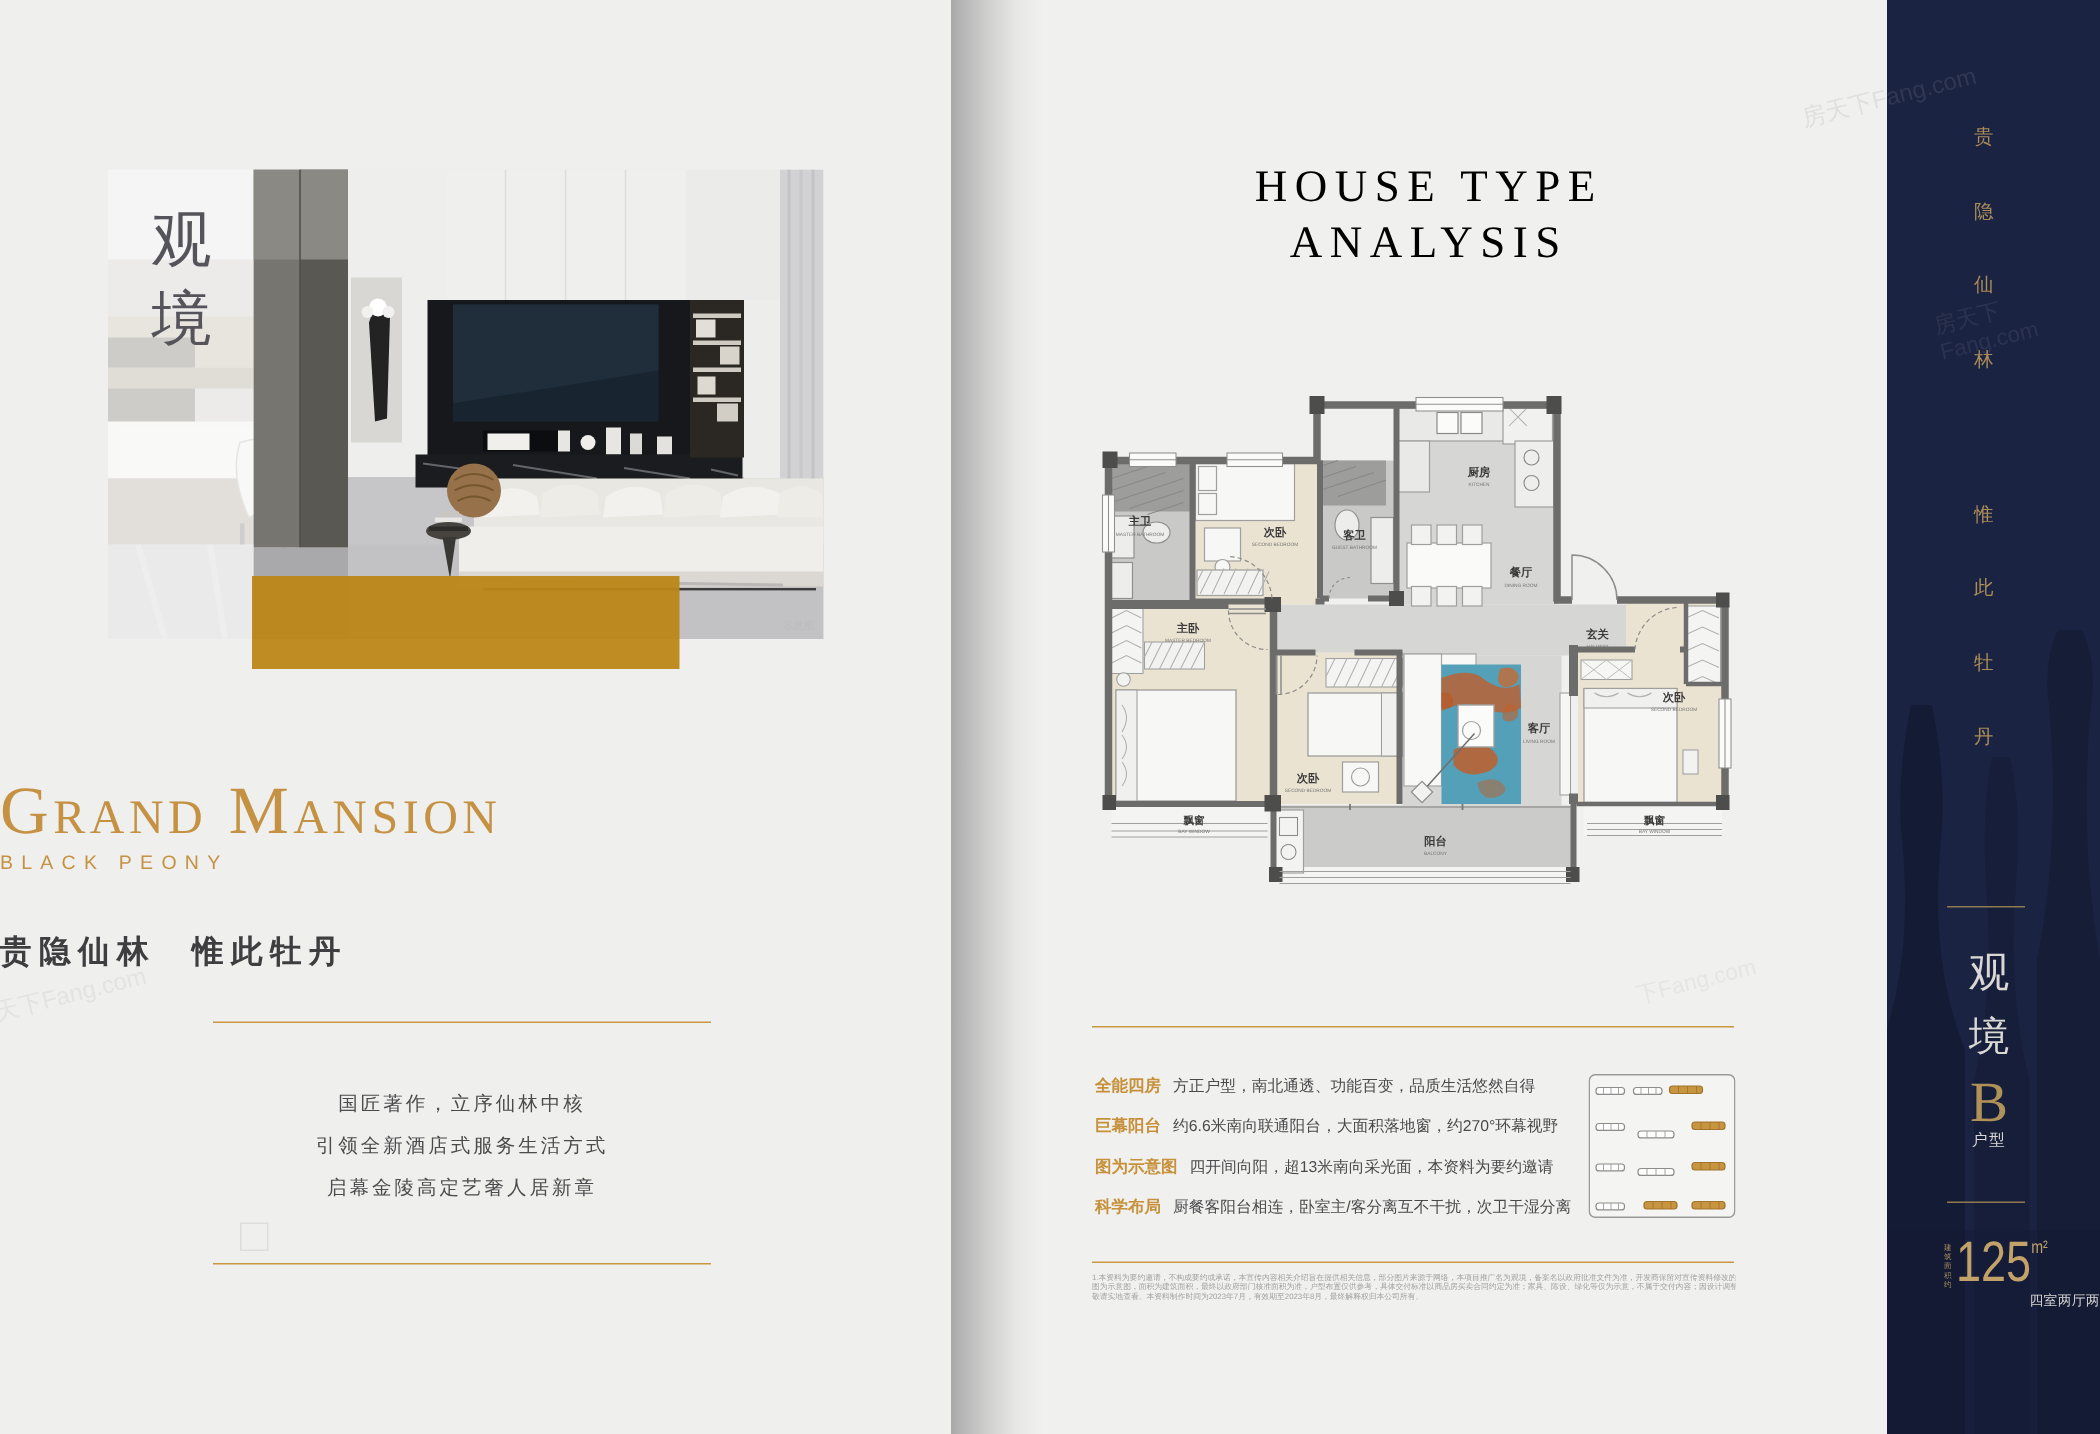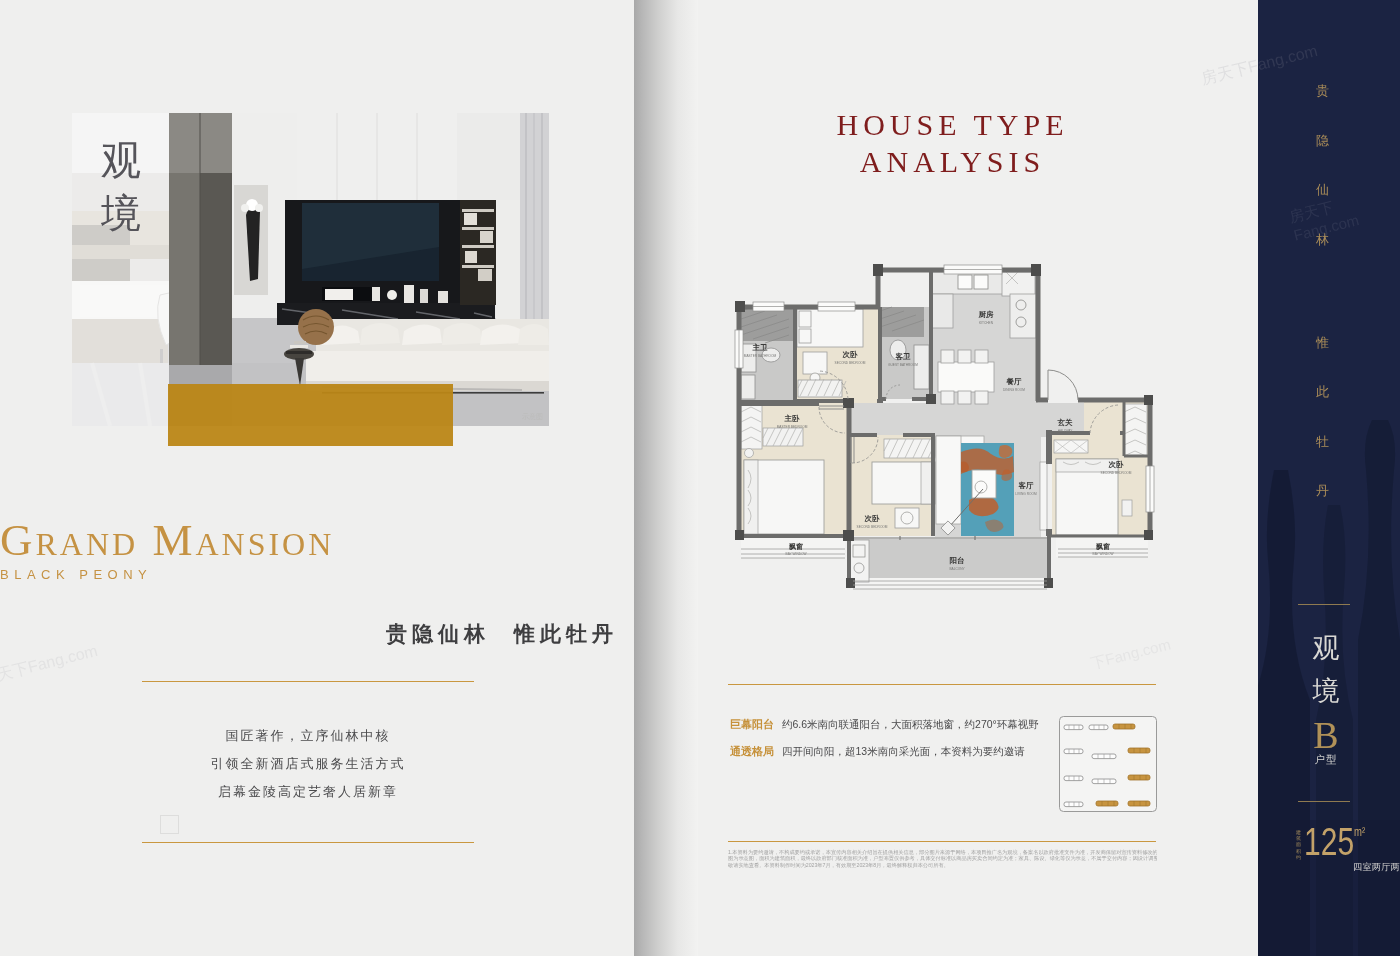--- a/index.html
+++ b/index.html
@@ -129,39 +129,39 @@
 <div class="abs" style="left:101px;top:134px;width:48px;color:#55545a;font-size:40px;line-height:53px;letter-spacing:0;">观<br>境</div>
 
 <div class="abs" style="left:168px;top:384px;width:285px;height:62px;background:rgba(186,134,22,0.95);"></div>
 
 <div class="abs" style="left:0px;top:514px;width:620px;color:#c59243;font-family:'Liberation Serif',serif;">
   <span style="font-size:45px;letter-spacing:3px;">G<span style="font-size:32px;">RAND</span> M<span style="font-size:32px;">ANSION</span></span>
 </div>
 
 <div class="abs" style="left:0px;top:567px;width:622px;text-align:left;color:#c59243;font-size:13px;letter-spacing:5.5px;">BLACK PEONY</div>
 
-<div class="abs" style="left:0px;top:620px;width:618px;text-align:right;color:#3e3e40;font-size:21px;font-weight:bold;letter-spacing:5px;">贵隐仙林<span style="display:inline-block;width:24px;"></span>惟此牡丹</div>
+<div class="abs" style="left:0px;top:620px;width:618px;text-align:left;color:#3e3e40;font-size:21px;font-weight:bold;letter-spacing:5px;">贵隐仙林<span style="display:inline-block;width:24px;"></span>惟此牡丹</div>
 
 <div class="abs" style="left:142px;top:681px;width:332px;height:1px;background:#c9973f;"></div>
 
 <div class="abs" style="left:0px;top:722px;width:616px;text-align:center;color:#4b4b4d;font-size:13px;line-height:28px;letter-spacing:2px;">
 国匠著作，立序仙林中核<br>
 引领全新酒店式服务生活方式<br>
 启幕金陵高定艺奢人居新章
 </div>
 
 <div class="abs" style="left:160px;top:815px;width:17px;height:17px;border:1px solid rgba(120,120,120,0.15);"></div>
 
 <div class="abs" style="left:142px;top:842px;width:332px;height:1px;background:#c9973f;"></div>
 
 <div class="abs" style="left:634px;top:0;width:64px;height:956px;background:linear-gradient(to right,#a8a8a8 0%,#b6b6b6 12%,#cfcfce 38%,#e7e7e6 68%,#f2f2f1 100%);"></div>
 
 <div class="abs" style="left:698px;top:0;width:560px;height:956px;background:#f0f0ef;"></div>
 
-<div class="abs" style="left:700px;top:106px;width:505px;text-align:center;color:#7f1d1d;font-family:'Liberation Serif',serif;font-size:30px;letter-spacing:5px;line-height:37px;">HOUSE TYPE<br>ANALYSIS</div>
+<div class="abs" style="left:700px;top:106px;width:505px;text-align:center;color:#000000;font-family:'Liberation Serif',serif;font-size:30px;letter-spacing:5px;line-height:37px;">HOUSE TYPE<br>ANALYSIS</div>
 
 <div class="abs" id="floorplan" style="left:733px;top:254px;width:426px;height:342px;">
 <svg width="426" height="342" viewBox="733 254 426 342" font-family="Liberation Sans, sans-serif">
 
   <rect x="931" y="270" width="107" height="133" fill="#d6d6d5"></rect>
 
   <rect x="845" y="403" width="307" height="34" fill="#d6d6d5"></rect>
 
   <rect x="935" y="437" width="106" height="100" fill="#d6d6d5"></rect>
 
@@ -454,22 +454,24 @@
 
     <text x="957" y="563" font-size="7.5" font-weight="bold">阳台</text>
     <text x="957" y="570" font-size="3.2" fill="#777775">BALCONY</text>
   </g>
 </svg>
 </div>
 
 <div class="abs" style="left:728px;top:684px;width:428px;height:1px;background:#c9973f;"></div>
 
 <div class="abs" style="left:730px;top:711px;width:430px;font-size:11px;line-height:27px;white-space:nowrap;">
+  <div><span style="color:#c6913a;font-weight:bold;">全能四房</span><span style="color:#4a4a4c;margin-left:8px;font-size:10.5px;">方正户型，南北通透、功能百变，品质生活悠然自得</span></div>
   <div><span style="color:#c6913a;font-weight:bold;text-align:right;">巨幕阳台</span><span style="color:#4a4a4c;margin-left:8px;font-size:10.5px;margin-top:24px;">约6.6米南向联通阳台，大面积落地窗，约270°环幕视野</span></div>
-  <div><span style="color:#c6913a;font-weight:bold;">通透格局</span><span style="color:#4a4a4c;margin-left:8px;font-size:10.5px;">四开间向阳，超13米南向采光面，本资料为要约邀请</span></div>
+  <div><span style="color:#c6913a;font-weight:bold;">图为示意图</span><span style="color:#4a4a4c;margin-left:8px;font-size:10.5px;">四开间向阳，超13米南向采光面，本资料为要约邀请</span></div>
+  <div><span style="color:#c6913a;font-weight:bold;">科学布局</span><span style="color:#4a4a4c;margin-left:8px;font-size:10.5px;">厨餐客阳台相连，卧室主/客分离互不干扰，次卫干湿分离</span></div>
 </div>
 
 <div class="abs" style="left:1059px;top:716px;width:98px;height:96px;">
 <svg width="98" height="96" viewBox="0 0 98 96">
   <rect x="0.5" y="0.5" width="97" height="95" rx="4" fill="#f4f4f3" stroke="#9a9a99" stroke-width="1"></rect>
   <g stroke="#8c8c8b" stroke-width="0.8">
     <g fill="#fdfdfd">
       <rect x="5" y="9" width="19" height="4.6" rx="2"></rect>
       <rect x="30" y="9" width="19" height="4.6" rx="2"></rect>
       <rect x="5" y="33" width="19" height="4.6" rx="2"></rect>

